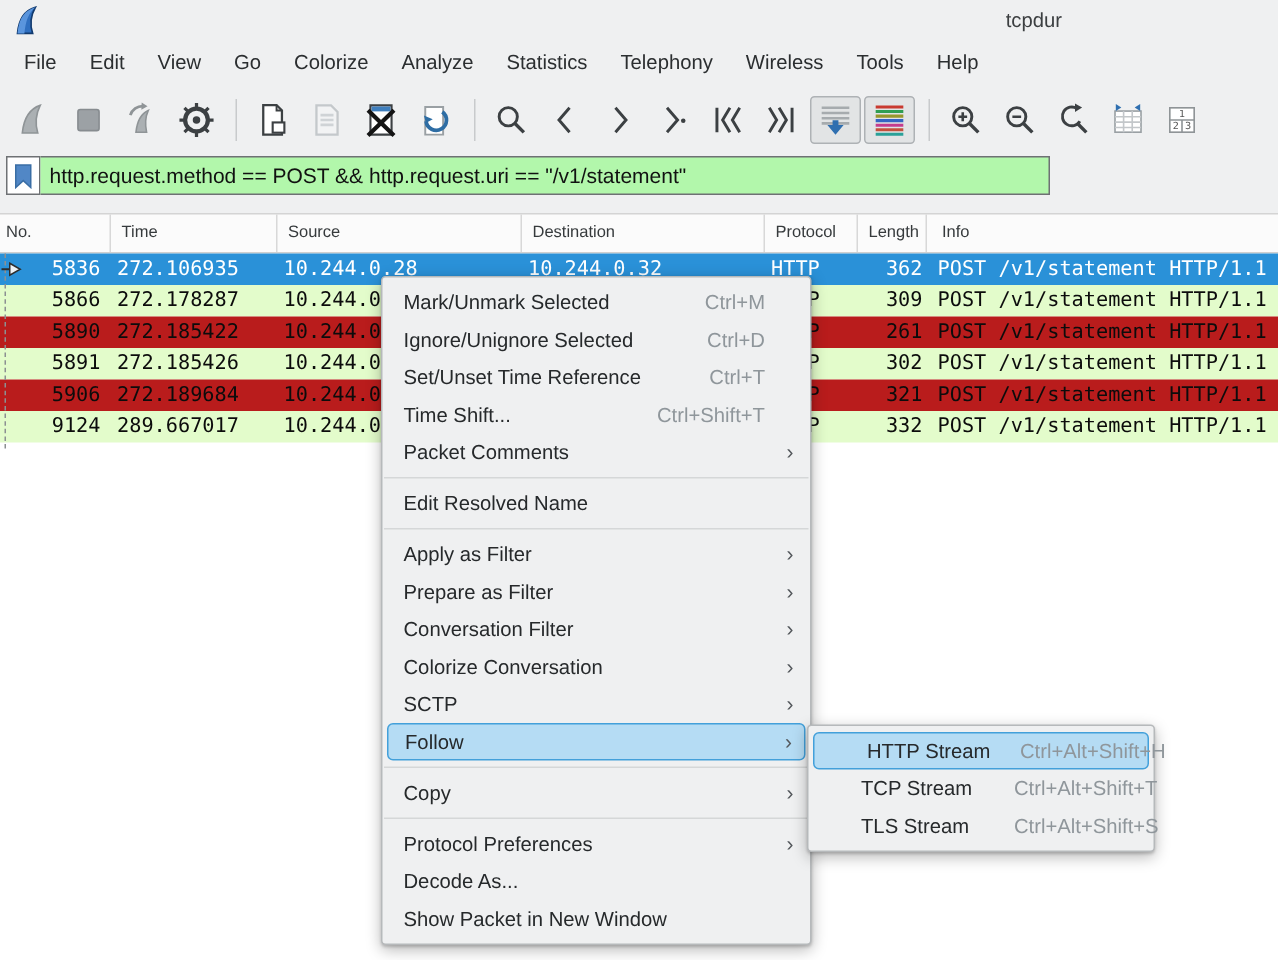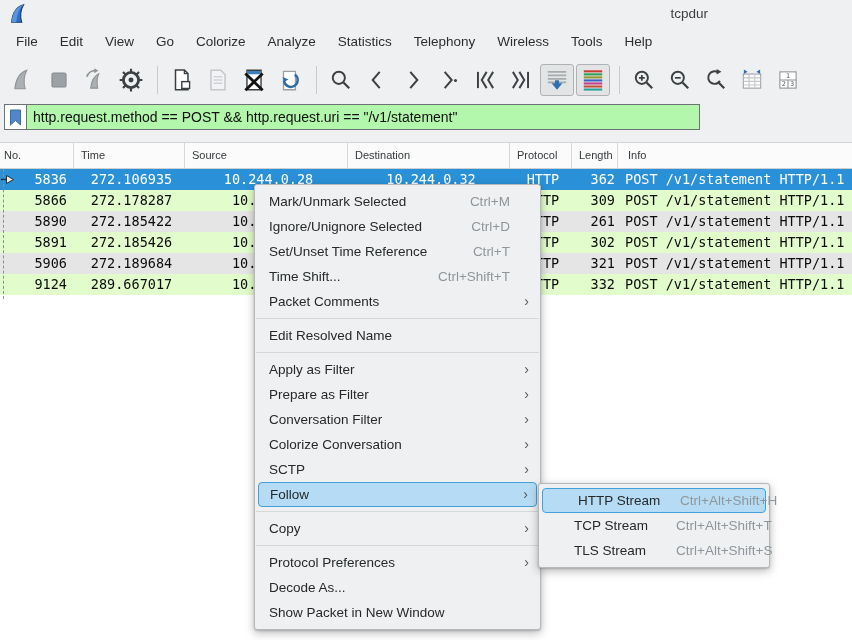--- a/index.html
+++ b/index.html
@@ -31,25 +31,25 @@
   .packet-list { position:absolute; left:0; top:142px; width:852px; height:498px; background:#ffffff; }
   .grid { display:grid; grid-template-columns:74px 111px 163px 162px 62px 46px 1fr; }
   .plh { height:27px; background:#fbfbfb; border-top:1px solid #d4d4d4; border-bottom:1px solid #cfcfcf; }
   .plh .hc { font-size:11px; color:#363a3c; line-height:25px; padding-left:7px; border-right:1px solid #d8d8d8; overflow:hidden; white-space:nowrap; }
   .plh .hc:first-child { padding-left:4px; }
   .plh .hc:last-child { border-right:none; padding-left:10px; }
 
   .prow { height:21px; font-family:"DejaVu Sans Mono", monospace; font-size:13.5px; color:#0c0c0c; }
   .prow .cell { line-height:21px; overflow:hidden; white-space:nowrap; }
   .c-no  { text-align:right; padding-right:7px; }
-  .c-time,.c-src,.c-dst,.c-proto { padding-left:4px;text-align:center; }
+  .c-time,.c-src,.c-dst,.c-proto { padding-left:4px; }
   .c-len { text-align:right; padding-right:3px; }
   .c-info{ padding-left:7px; }
   .prow.green-a { background:#e3fccb; }
-  .prow.green-b { background:#e5e5e5; }
+  .prow.green-b { background:#b91c1c; }
   .prow.selected { background:#2a91d8; color:#ffffff; }
 
   .rel-line { position:absolute; left:3px; top:27px; height:130px; width:0; border-left:1px dashed #8c9092; }
   .rel-arrow { position:absolute; left:0px; top:31px; }
 
   
   .menu { position:absolute; background:#eff0f1; border:1px solid #b6b9bb; border-radius:3px; box-shadow:0 3px 10px rgba(0,0,0,.28), 0 1px 2px rgba(0,0,0,.18); padding:4px 0; font-size:13.5px; color:#26292b; }
   .context-menu { left:254px; top:184px; width:287px; }
   .submenu { left:538px; top:483px; width:232px; }
   .mi { height:25px; line-height:25px; padding:0 10px 0 14px; display:flex; align-items:center; white-space:nowrap; position:relative; }

